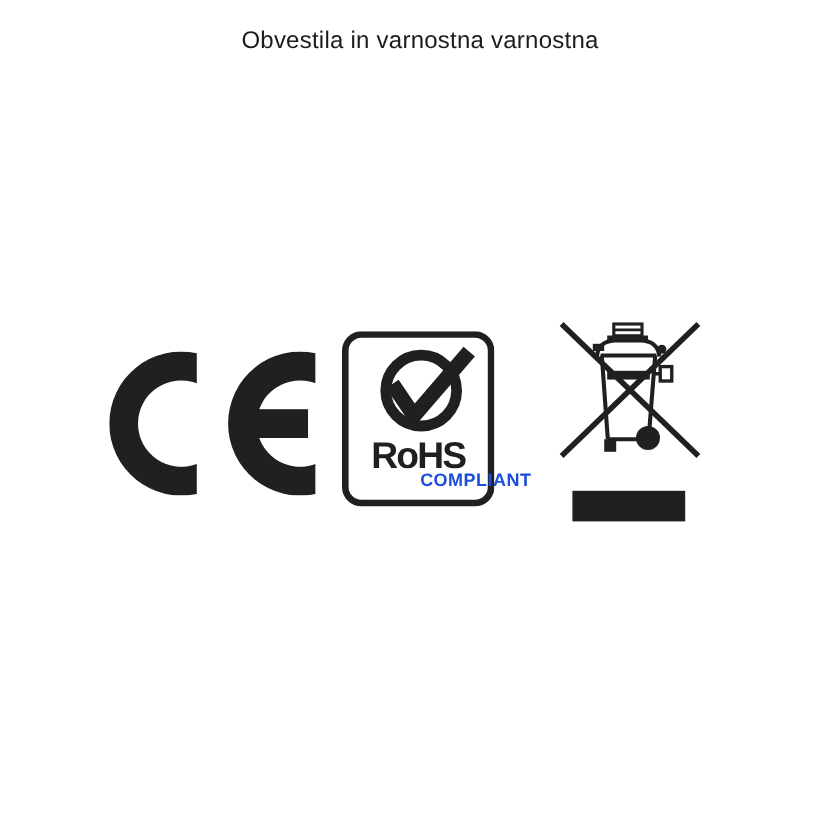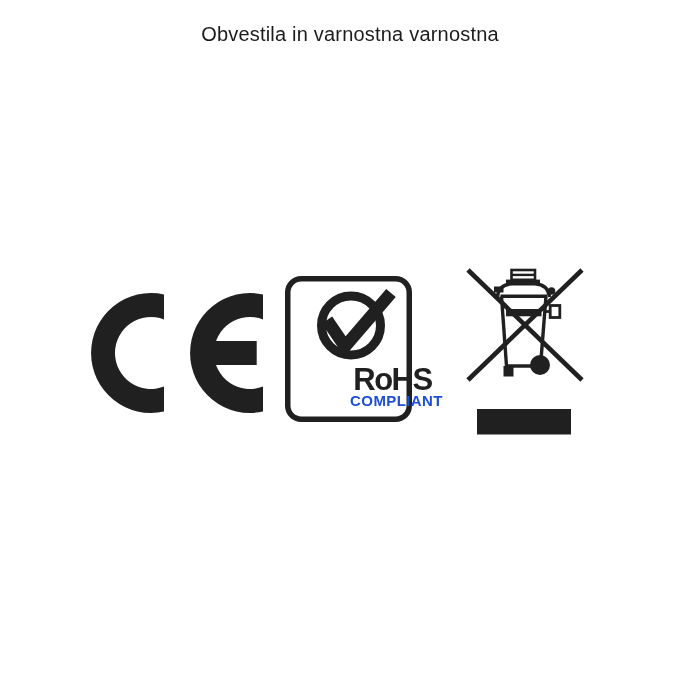--- a/index.html
+++ b/index.html
@@ -23,21 +23,20 @@
   #ce-mark{left:91px;top:293px;width:172px;height:120px;}
   #rohs-badge{left:285px;top:276px;width:127px;height:146px;}
   #rohs-badge svg{position:absolute;left:0;top:0;}
   .rohs-line1{
     position:absolute;top:88px;left:0;width:127px;
     text-align:center;
     font-weight:bold;
     font-size:31px;line-height:1;
     letter-spacing:-1.5px;
     color:#212020;
-    padding-left:44px;
   }
   .rohs-line2{
     position:absolute;top:117px;left:0;width:127px;
     text-align:center;
     font-weight:bold;
     font-size:15px;line-height:1;
     letter-spacing:0.4px;
     color:#1d4ed8;
     padding-left:48px;
   }

